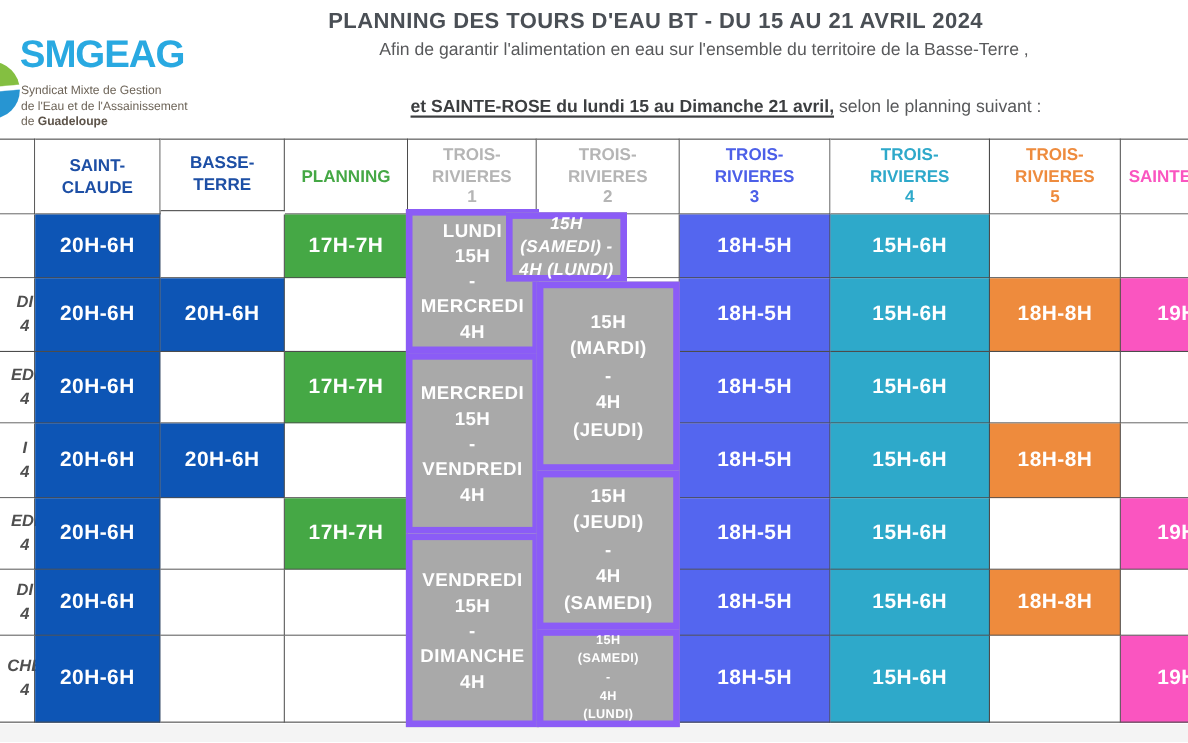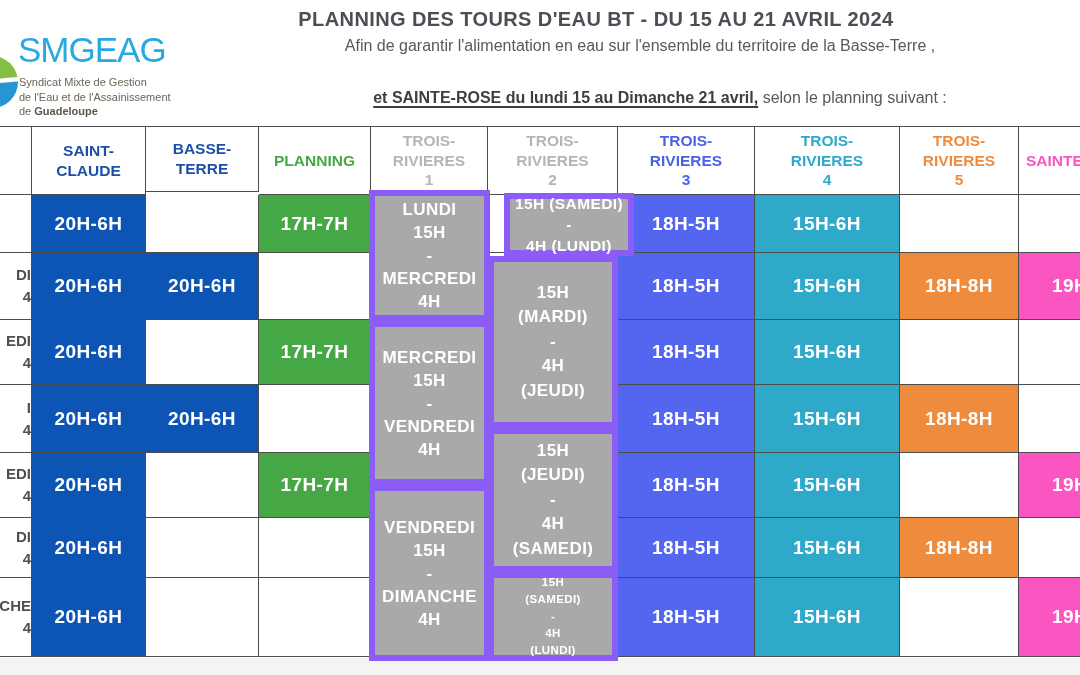--- a/index.html
+++ b/index.html
@@ -1,34 +1,34 @@
 <!DOCTYPE html>
 <html><head>
 <meta charset="utf-8">
 <style>
   html,body{margin:0;padding:0;background:#fff;}
   .screen{position:relative;width:1080px;height:675px;background:#ffffff;overflow:hidden;
           font-family:"Liberation Sans","DejaVu Sans",sans-serif;}
   
   .logo-circle{position:absolute;left:-34px;top:56px;width:52px;height:52px;border-radius:50%;
                background:linear-gradient(175deg,#84bf41 0%,#84bf41 44%,#ffffff 46%,#ffffff 52%,#2795d2 54%,#2795d2 100%);}
-  .logo-word{position:absolute;left:18px;top:30px;font-size:35px;font-weight:400;color:#29a9e1;letter-spacing:-1px;}
+  .logo-word{position:absolute;left:18px;top:30px;font-size:35px;font-weight:700;color:#29a9e1;letter-spacing:-1px;}
   .logo-tag{position:absolute;left:19px;top:75px;font-size:11px;color:#6d6458;line-height:1.32;}
   .logo-tag b{color:#5d544a;}
   
   .hline{position:absolute;white-space:nowrap;color:#58595b;font-size:16px;}
   .title{position:absolute;white-space:nowrap;left:596px;top:8px;transform:translateX(-50%);
          font-size:20px;font-weight:700;color:#4a4f55;letter-spacing:.4px;}
   .bu{font-weight:700;color:#3c3e40;text-decoration:underline;text-decoration-thickness:1.5px;text-underline-offset:3px;}
   
   #table-layer{position:absolute;left:0;top:0;width:1080px;height:675px;}
   .cell{position:absolute;box-sizing:border-box;background:#fff;border-right:1px solid #4c4c4c;border-bottom:1px solid #4c4c4c;
         display:flex;flex-direction:column;align-items:center;justify-content:center;z-index:1;}
   .hdr{border-top:1px solid #4c4c4c;font-weight:700;font-size:15.5px;line-height:1.28;text-align:center;}
-  .day{align-items:flex-end;padding-left:14px;font-weight:700;font-size:15px;color:#4f4f4f;line-height:1.45;}
+  .day{align-items:center;padding-left:14px;font-weight:700;font-size:15px;color:#4f4f4f;line-height:1.45;font-style:italic;}
   .cv{font-weight:700;font-size:19px;color:#fff;letter-spacing:.4px;}
   .sr-cell{align-items:flex-start;padding-left:33px;}
   .gblock{position:absolute;box-sizing:border-box;background:#a9a9a9;border:6px solid #8b5cf6;z-index:2;
           color:#fff;font-weight:700;text-align:center;letter-spacing:.4px;
           display:flex;flex-direction:column;align-items:center;justify-content:center;}
   .gb-tr1{font-size:17px;line-height:23px;}
   .gb-tr2{font-size:17px;line-height:24.5px;}
   .gblock.medium{font-size:15.5px;line-height:21px;}
   .gblock.small{font-size:11.5px;line-height:17px;}
   .footer-strip{position:absolute;left:0;top:658px;width:1080px;height:17px;background:#f4f4f4;z-index:0;}
@@ -191,21 +191,21 @@
         <div>DIMANCHE</div>
         <div>4H</div>
       </div>
       <div class="cell" style="left: 488px; top: 195px; width: 130px; height: 58px;"></div>
       <div class="cell" style="left: 488px; top: 253px; width: 130px; height: 67px;"></div>
       <div class="cell" style="left: 488px; top: 320px; width: 130px; height: 65px;"></div>
       <div class="cell" style="left: 488px; top: 385px; width: 130px; height: 68px;"></div>
       <div class="cell" style="left: 488px; top: 453px; width: 130px; height: 65px;"></div>
       <div class="cell" style="left: 488px; top: 518px; width: 130px; height: 60px;"></div>
       <div class="cell" style="left: 488px; top: 578px; width: 130px; height: 79px;"></div>
-      <div class="gblock gb-tr2 medium" style="left: 504px; top: 193px; width: 130px; height: 63px;">
+      <div class="gblock gb-tr2 medium" style="left: 460px; top: 193px; width: 110px; height: 63px; font-style: italic;">
         <div>15H (SAMEDI) -</div>
         <div>4H  (LUNDI)</div>
       </div>
       <div class="gblock gb-tr2" style="left: 488px; top: 256px; width: 130px; height: 172px;">
         <div>15H</div>
         <div>(MARDI)</div>
         <div>-</div>
         <div>4H</div>
         <div>(JEUDI)</div>
       </div>

